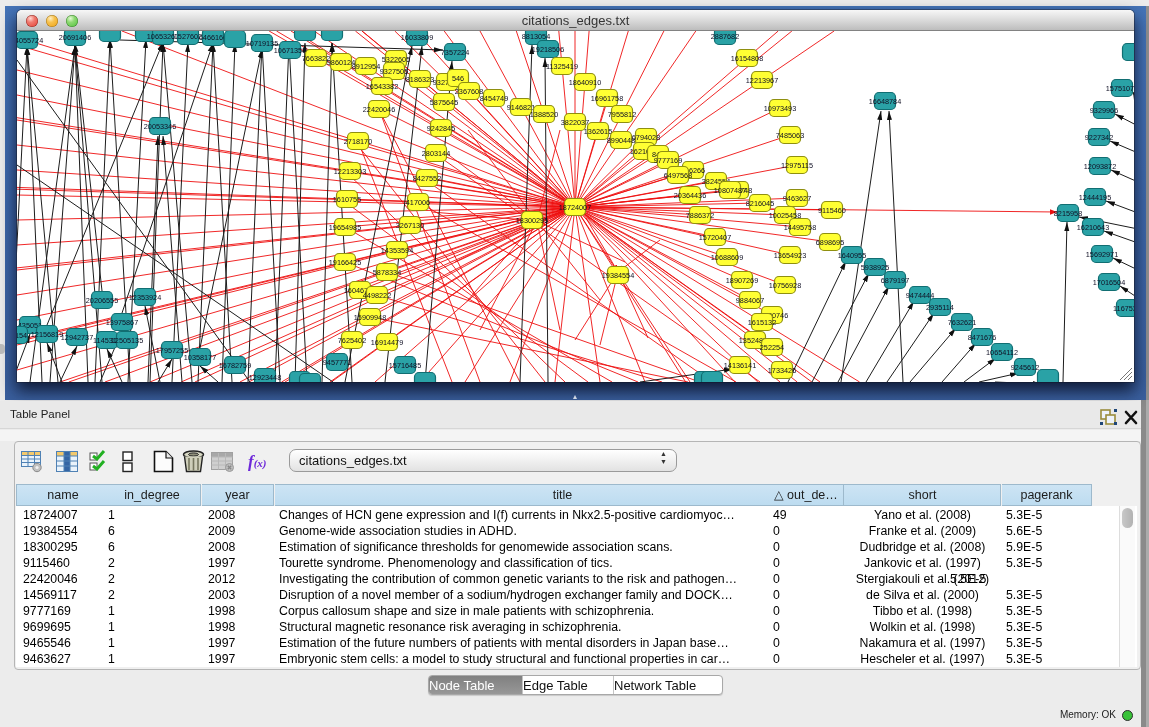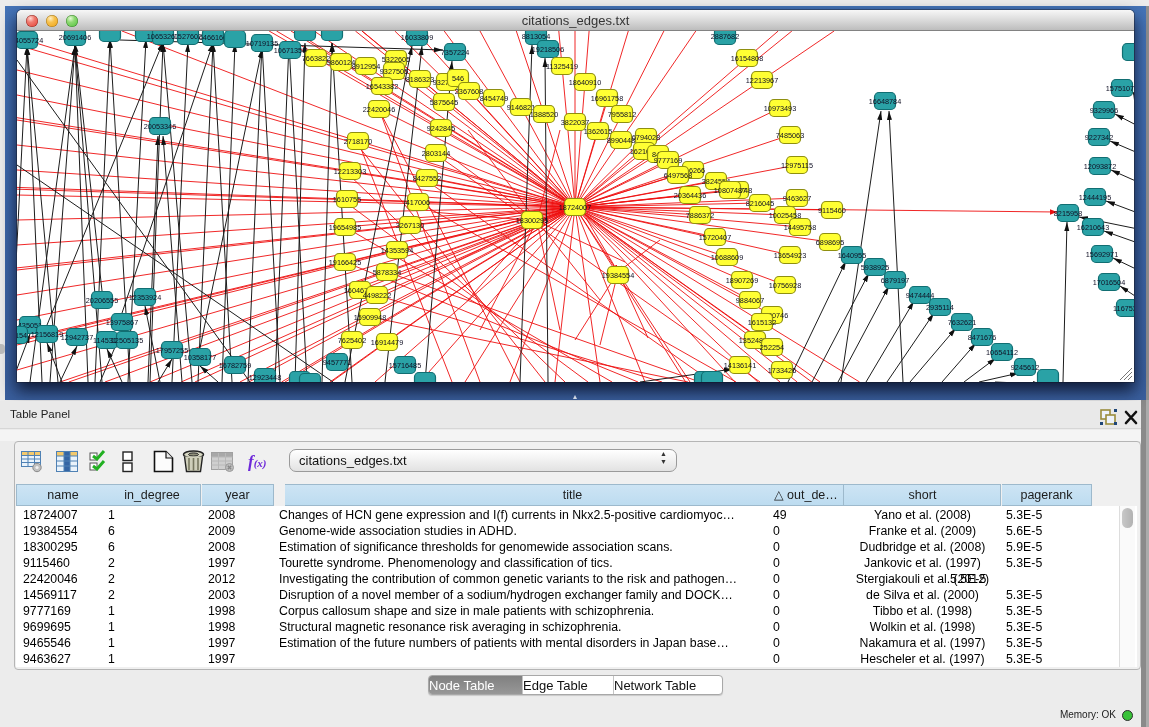--- a/index.html
+++ b/index.html
@@ -632,21 +632,21 @@
     <path d="M0.5 7 H21.5 M0.5 11 H21.5 M0.5 15 H21.5 M7.5 3 V19.5 M14.5 3 V19.5" stroke="#b8b8b8" stroke-width="1"></path>
     <circle cx="18.5" cy="17.5" r="4" fill="#bdbdbd" stroke="#9a9a9a"></circle>
     <path d="M16.8 15.8 L20.2 19.2 M20.2 15.8 L16.8 19.2" stroke="#888" stroke-width="1.3"></path>
   </svg>
 <div class="abs" style="left:248px;top:452px;width:26px;height:20px;font-family:'Liberation Serif',serif;font-style:italic;color:#6d28d9"><span style="font-size:17px;font-weight:bold">f</span><span style="font-size:11px;font-weight:bold">(x)</span></div>
 <div class="abs" id="dropdown">citations_edges.txt<div class="arr">▲<br>▼</div></div>
 
 <div class="hd" style="left:16px;width:94px;border-left:1px solid #9db9cc">name</div>
 <div class="hd" style="left:104px;width:97px">in_degree</div>
 <div class="hd" style="left:202px;width:72px">year</div>
-<div class="hd" style="left:285px;width:576px">title</div>
+<div class="hd" style="left:275px;width:576px">title</div>
 <div class="hd" style="left:771px;width:73px;text-align:left;padding-left:3px">△ out_de…</div>
 <div class="hd" style="left:845px;width:156px">short</div>
 <div class="hd" style="left:1002px;width:90px">pagerank</div>
 <div class="abs" id="tablebg"></div>
 <div class="tr" style="top:507px">
     <span style="left:23px">18724007</span>
     <span style="left:108px">1</span>
     <span style="left:208px">2008</span>
     <span style="left:279px">Changes of HCN gene expression and I(f) currents in Nkx2.5-positive cardiomyoc…</span>
     <span style="left:773px">49</span>
@@ -722,20 +722,21 @@
     <span style="left:208px">1997</span>
     <span style="left:279px">Estimation of the future numbers of patients with mental disorders in Japan base…</span>
     <span style="left:773px">0</span>
     <span class="ctr" style="left:844px;width:157px">Nakamura et al. (1997)</span>
     <span style="left:1006px">5.3E-5</span>
   </div>
 <div class="tr" style="top:651px">
     <span style="left:23px">9463627</span>
     <span style="left:108px">1</span>
     <span style="left:208px">1997</span>
+    <span style="left:279px">Embryonic stem cells: a model to study structural and functional properties in car…</span>
     <span style="left:773px">0</span>
     <span class="ctr" style="left:844px;width:157px">Hescheler et al. (1997)</span>
     <span style="left:1006px">5.3E-5</span>
   </div>
 <div class="abs" id="sbtrack"></div>
 <div class="abs" id="sbthumb"></div>
 
 <div class="abs" id="tabs">
  <div style="left:0;width:93px;background:linear-gradient(#808080,#9a9a9a);color:#fff">Node Table</div>
  <div style="left:93px;width:91px;color:#111;border-left:1px solid #c4c4c4">Edge Table</div>

